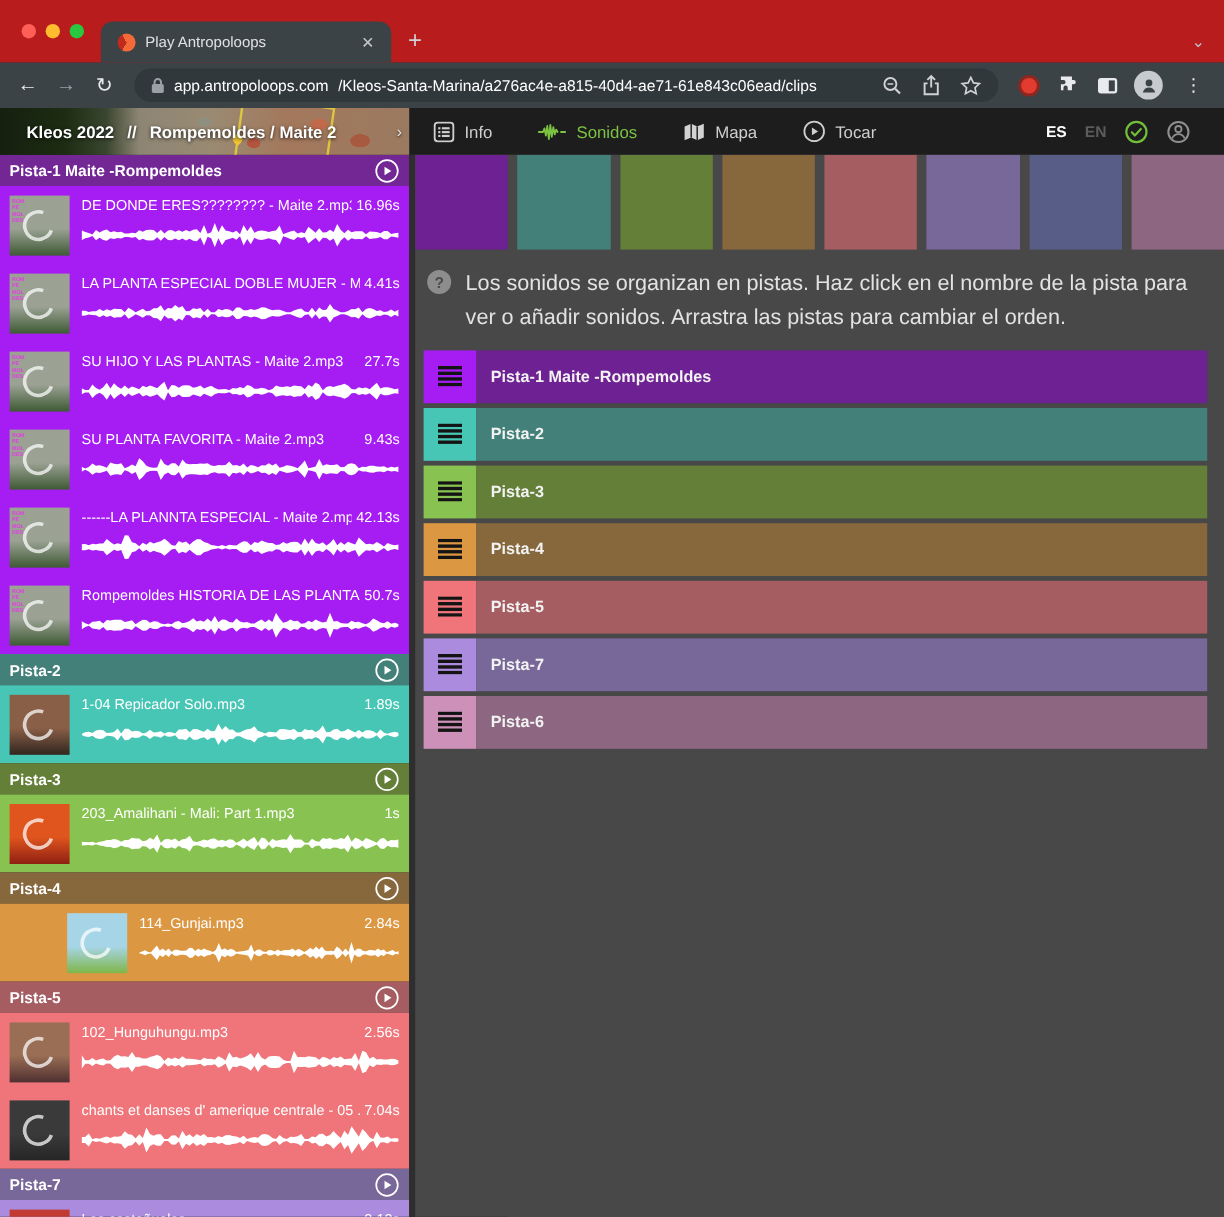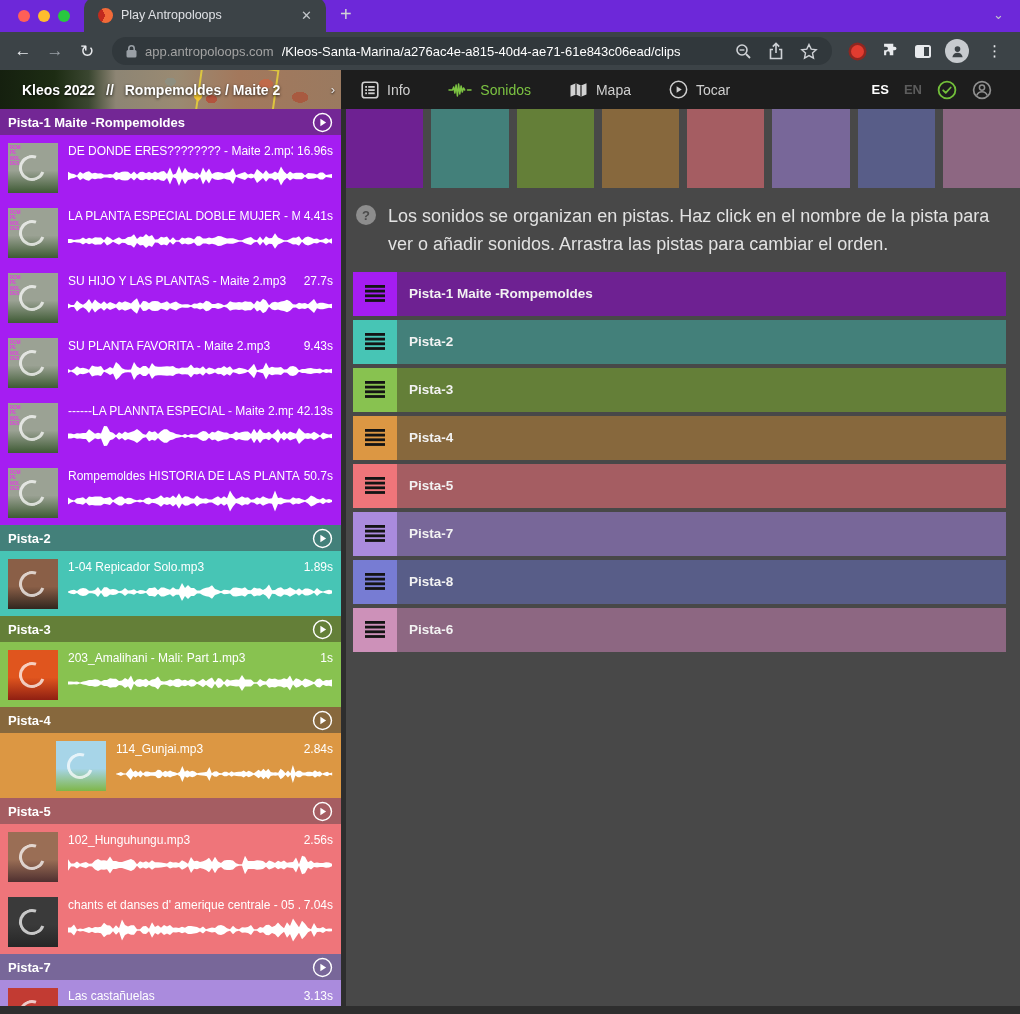--- a/index.html
+++ b/index.html
@@ -1,38 +1,38 @@
 <!DOCTYPE html>
 <html><head>
 <meta charset="utf-8">
 <style>
   * { box-sizing: border-box; margin: 0; padding: 0; }
   html,body { width:1020px; height:1014px; overflow:hidden; background:#2e2e2e;
               font-family:"Liberation Sans", sans-serif; }
 
   
-  .tabstrip { height:32px; background:#6d28d9; display:flex; align-items:flex-end; position:relative; }
+  .tabstrip { height:52px; background:#b91c1c; display:flex; align-items:flex-end; position:relative; }
   .traffic { display:flex; gap:8px; align-items:center; height:100%; padding:0 14px 0 18px; }
   .light { width:12px; height:12px; border-radius:50%; }
   .light.red{background:#ff5f57}.light.yellow{background:#febc2e}.light.green{background:#28c840}
   .tab { width:242px; height:34px; background:#3c4347; border-radius:10px 10px 0 0;
          display:flex; align-items:center; gap:8px; padding:0 10px 0 14px; }
   .favicon { width:15px; height:15px; border-radius:50%; flex:none;
              background: conic-gradient(from 210deg, #c22a1e 0 120deg, #f26a38 0 360deg); }
   .tab-title { color:#dfe1e5; font-size:12.5px; flex:1; white-space:nowrap; overflow:hidden; }
   .tab-close { color:#c3c7cb; font-size:13px; padding:2px 4px; cursor:default; }
   .newtab { color:#d0d3d6; font-size:20px; line-height:20px; margin:0 0 8px 14px; }
   .strip-chevron { position:absolute; right:16px; bottom:10px; color:#c3c7cb; font-size:13px; }
 
   .toolbar { height:38px; background:#3c4347; display:flex; align-items:center; padding:0 10px; gap:6px; }
   .nav-ic { color:#e8eaed; font-size:17px; width:26px; text-align:center; }
   .nav-ic.dim { color:#9aa0a6; }
   .urlpill { flex:1; height:28px; background:#31383c; border-radius:14px; display:flex;
              align-items:center; padding:0 14px; gap:8px; margin:0 6px; min-width:0; }
-  .url-domain { color:#a3a3a3; font-size:13px; white-space:nowrap; }
+  .url-domain { color:#ffffff; font-size:13px; white-space:nowrap; }
   .url-path { color:#ffffff; font-size:13px; white-space:nowrap; overflow:hidden; flex:1; }
   .pill-icons { display:flex; gap:16px; align-items:center; margin-left:auto; }
   .tb-right { display:flex; gap:14px; align-items:center; padding:0 4px; }
   .rec-dot { width:13px; height:13px; border-radius:50%; background:#e23c30; box-shadow:0 0 0 2.5px #8f2620; margin:0 3px;}
   .sidepanel { width:16px; height:13px; background:#e8eaed; border-radius:2.5px; position:relative; }
   .sidepanel span { position:absolute; right:2px; top:2px; width:5px; height:9px; background:#3c4347; }
   .avatar { width:24px; height:24px; border-radius:50%; background:#c7cbcf; display:flex; align-items:center; justify-content:center; }
   .menu-dots { color:#e8eaed; font-size:15px; letter-spacing:0; padding:0 4px; }
 
   
@@ -569,35 +569,20 @@
                 <rect y="9.4" width="20" height="2.8" fill="#141414"></rect>
                 <rect y="14.1" width="20" height="2.8" fill="#141414"></rect>
               </svg>
             </span>
           </div>
           <div class="trow-body" style="background: rgb(120, 103, 153);">
             <span>Pista-7</span>
           </div>
         </div>
         <div class="trow">
-          <div class="handle" style="background: rgb(119, 124, 211);">
-            <span>
-              <svg width="20" height="17" viewBox="0 0 20 17">
-                <rect y="0" width="20" height="2.8" fill="#141414"></rect>
-                <rect y="4.7" width="20" height="2.8" fill="#141414"></rect>
-                <rect y="9.4" width="20" height="2.8" fill="#141414"></rect>
-                <rect y="14.1" width="20" height="2.8" fill="#141414"></rect>
-              </svg>
-            </span>
-          </div>
-          <div class="trow-body" style="background: rgb(88, 93, 136);">
-            <span>Pista-8</span>
-          </div>
-        </div>
-        <div class="trow">
           <div class="handle" style="background: rgb(205, 145, 185);">
             <span>
               <svg width="20" height="17" viewBox="0 0 20 17">
                 <rect y="0" width="20" height="2.8" fill="#141414"></rect>
                 <rect y="4.7" width="20" height="2.8" fill="#141414"></rect>
                 <rect y="9.4" width="20" height="2.8" fill="#141414"></rect>
                 <rect y="14.1" width="20" height="2.8" fill="#141414"></rect>
               </svg>
             </span>
           </div>

